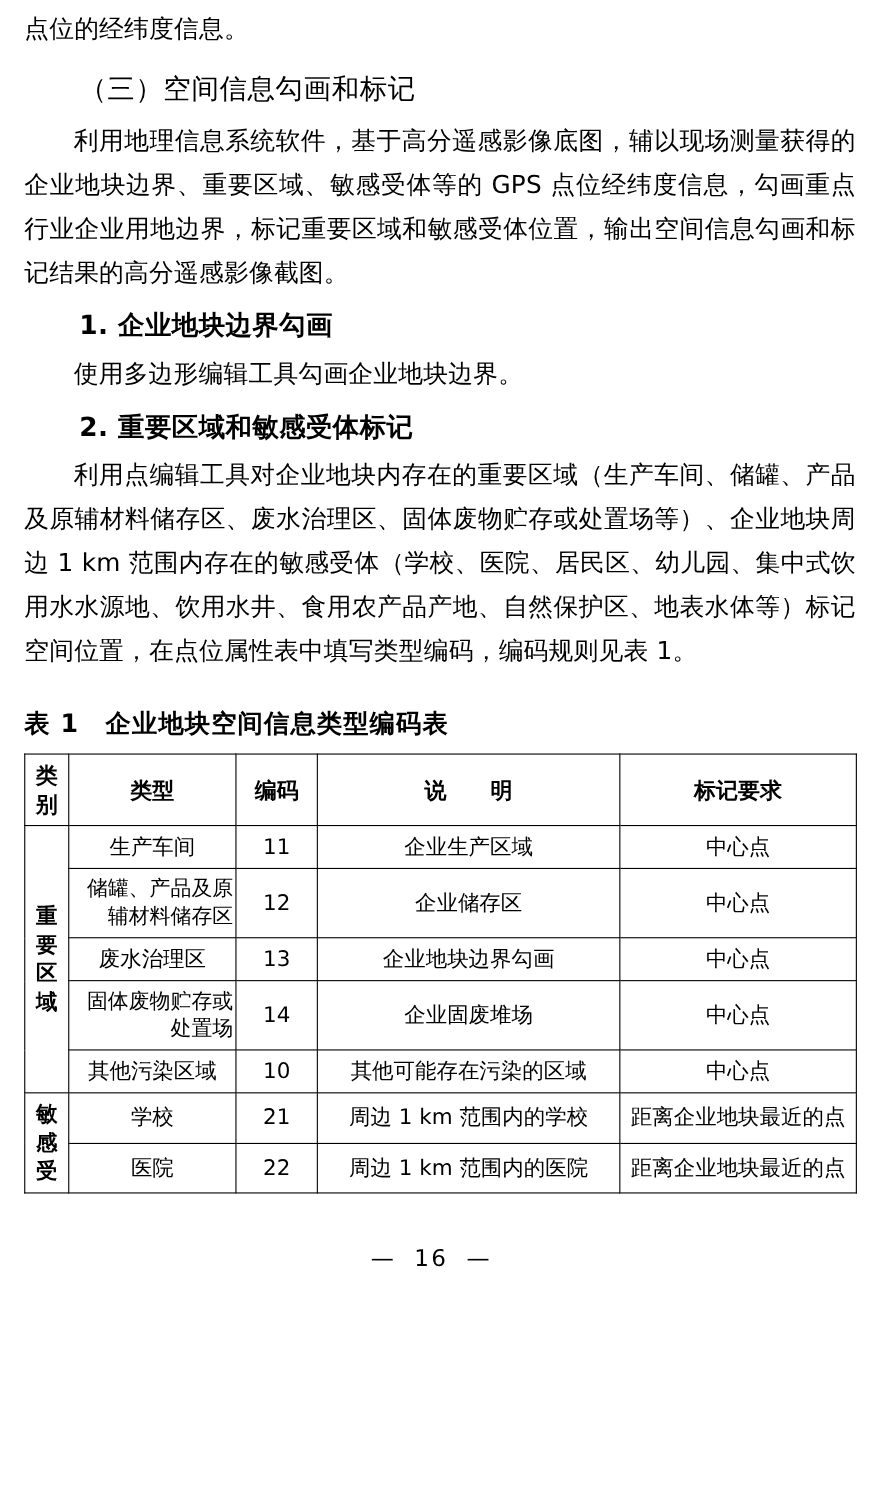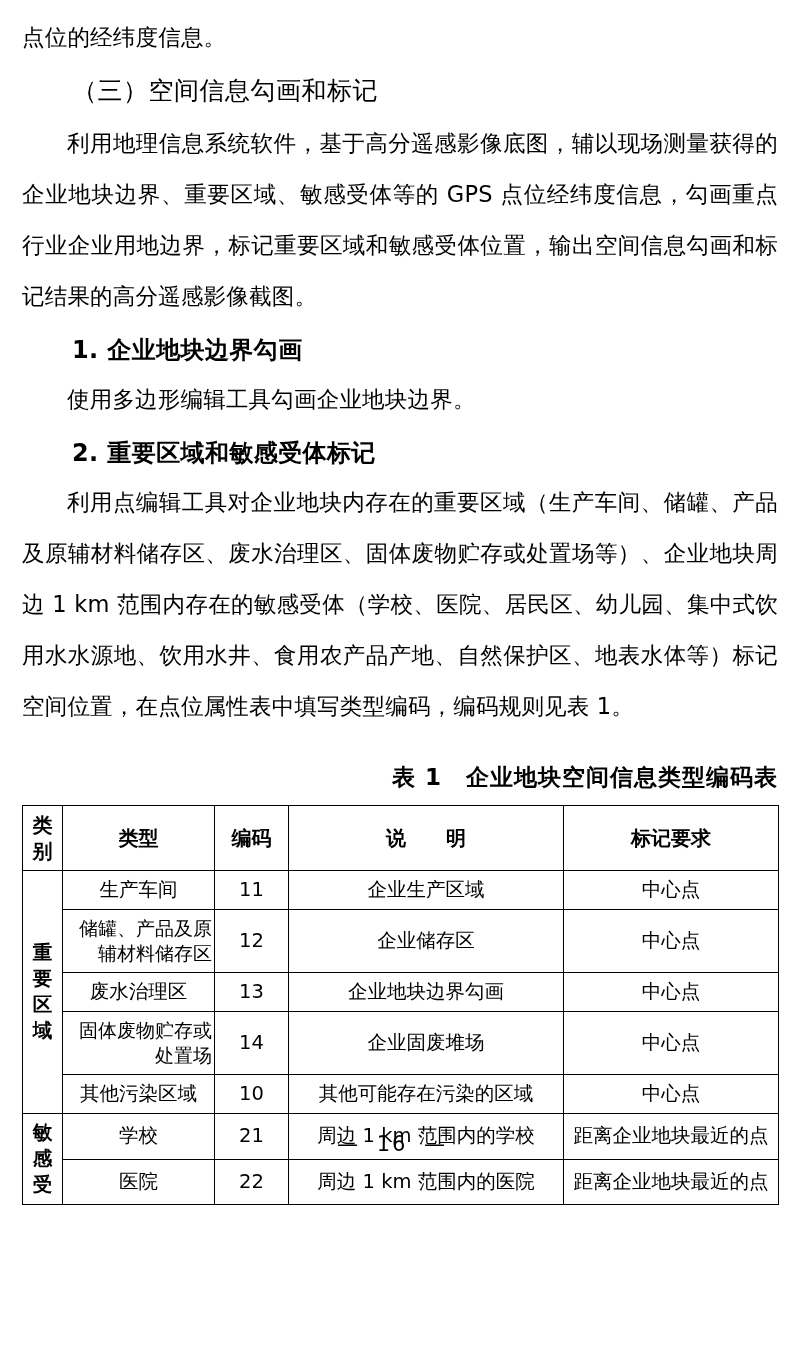--- a/index.html
+++ b/index.html
@@ -12,27 +12,27 @@
     height: 1371px;
     font-family: "DejaVu Sans", "Liberation Sans", sans-serif;
     color: #000000;
     position: relative;
     overflow: hidden;
   }
   .page {
     width: 800px;
     height: 1174px;
     box-sizing: border-box;
-    padding: 12px 22px;
+    padding: 2px 22px;
     position: relative;
     border-radius: 25px;
   }
   .para {
     font-size: 22.5px;
-    line-height: 51px;
+    line-height: 40px;
     text-align: justify;
     text-justify: inter-ideograph;
     letter-spacing: 0.2px;
     margin: 0;
   }
   .indent {
     text-indent: 45px;
   }
   .heading-lvl2 {
     font-size: 25px;
@@ -50,21 +50,21 @@
     padding-left: 50px;
     letter-spacing: 0.4px;
   }
   .first-line {
     font-size: 22.5px;
     line-height: 46px;
     margin: 0;
     padding-top: 2px;
   }
   .tbl-title {
-    text-align: right;
+    text-align: left;
     font-size: 23px;
     font-weight: bold;
     margin: 30px 0 12px 0;
     letter-spacing: 1px;
   }
   table.codes {
     border-collapse: collapse;
     width: 756px;
     margin: 4px auto;
     table-layout: fixed;

